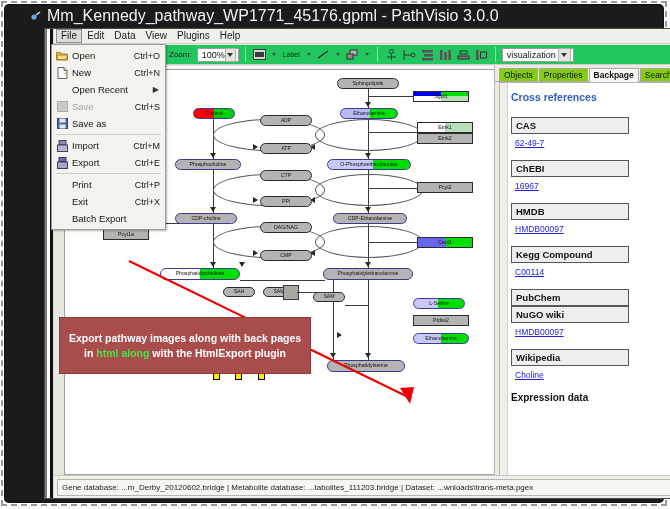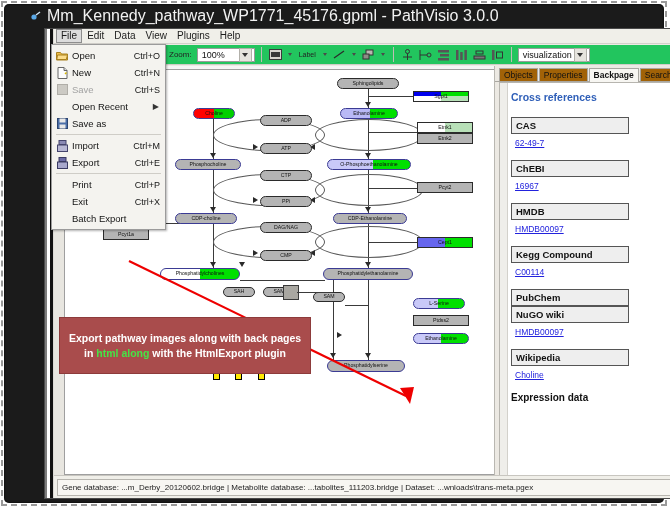--- a/index.html
+++ b/index.html
@@ -103,21 +103,21 @@
   .fm-ico{width:20px;display:flex;align-items:center;justify-content:center;}
   .fm-lab{flex:1;}
   .fm-acc{font-size:9px;color:#141414;padding-right:5px;}
   .fm-sep{height:1px;background:#cfcdc7;margin:2px 4px;}
   .fm-sub{padding-right:6px;font-size:8px;color:#333;}
 
   
   #rightpanel{position:absolute;left:450px;top:37px;right:0;bottom:22px;background:#ece9e3;}
   #tabs{display:flex;align-items:flex-end;height:15px;padding-left:4px;gap:1px;
      border-bottom:1px solid #a9a7a1;background:#ece9e3;}
-  .tab{font-size:8.5px;color:#111;padding:1.5px 4px 1px;background:#a16207;
+  .tab{font-size:8.5px;color:#111;padding:1.5px 4px 1px;background:#84cc16;
      border:1px solid #a9a7a1;border-bottom:none;line-height:10px;}
   .tab.sel{background:#f7f6f2;font-weight:bold;position:relative;top:1px;padding-bottom:2px;}
 
   #backpage{position:absolute;left:4px;top:16px;right:3px;bottom:0;background:#ffffff;
      border:1px solid #b7b5af;overflow:hidden;}
   #bpinner{position:absolute;left:7px;top:0;right:0;bottom:0;padding:6px 8px 0 4px;box-sizing:border-box;}
   #bpscroll{position:absolute;left:0;top:0;width:7px;height:100%;background:#efeeea;
      border-right:1px solid #d3d1cb;}
   .xref-title{color:#2f5fb8;font-size:10.5px;font-weight:bold;margin:2px 0 14px;}
   .xref-head{border:1px solid #555;background:#eeeeee;font-size:9.5px;font-weight:bold;color:#111;
@@ -157,21 +157,21 @@
         <span class="menuitem active">File</span>
         <span class="menuitem">Edit</span>
         <span class="menuitem">Data</span>
         <span class="menuitem">View</span>
         <span class="menuitem">Plugins</span>
         <span class="menuitem">Help</span>
       </div>
 
       <div id="toolbar">
         <span class="zoomlabel">Zoom:</span>
-        <div class="combo" style="width:58px">
+        <div class="combo" style="width:42px">
           <span>100%</span>
           <span class="arw">
               <i class="caret"></i>
             </span>
         </div>
         <div class="tb-sep"></div>
         <span class="tbbtn">
           <svg width="13" height="11" viewBox="0 0 13 11">
               <rect x="0.5" y="0.5" width="12" height="10" fill="#d8d6d0" stroke="#3a3a3a"></rect>
               <rect x="2" y="3" width="9" height="5" fill="#3a3a3a"></rect>
@@ -444,33 +444,33 @@
           <span class="fm-ico">
             <svg width="11" height="12" viewBox="0 0 11 12">
                 <path d="M1 0.5h6l3 3v8H1z" fill="#fdfdfd" stroke="#666"></path>
                 <path d="M7 0.5v3h3" fill="#ddd" stroke="#666"></path>
                 <path d="M7.5 6.5l1.5-1.5 1 1-1.5 1.5z" fill="#d8b800"></path>
               </svg>
           </span>
           <span class="fm-lab">New</span>
           <span class="fm-acc">Ctrl+N</span>
         </div>
+        <div class="fm-row">
+          <span class="fm-ico"></span>
+          <span class="fm-lab">Open Recent</span>
+          <span class="fm-sub">▶</span>
+        </div>
         <div class="fm-row disabled">
           <span class="fm-ico">
             <svg width="11" height="11" viewBox="0 0 11 11">
                 <rect x="0.5" y="0.5" width="10" height="10" fill="#cccac4" stroke="#b0aea8"></rect>
               </svg>
           </span>
           <span class="fm-lab">Save</span>
           <span class="fm-acc">Ctrl+S</span>
-        </div>
-        <div class="fm-row">
-          <span class="fm-ico"></span>
-          <span class="fm-lab">Open Recent</span>
-          <span class="fm-sub">▶</span>
         </div>
         <div class="fm-row">
           <span class="fm-ico">
             <svg width="11" height="11" viewBox="0 0 11 11">
                 <rect x="0.5" y="0.5" width="10" height="10" fill="#4a6ea8" stroke="#2c4571"></rect>
                 <rect x="2.5" y="0.5" width="6" height="4" fill="#e8e8e8"></rect>
                 <rect x="2.5" y="6.5" width="6" height="4" fill="#e8e8e8"></rect>
               </svg>
           </span>
           <span class="fm-lab">Save as</span>

